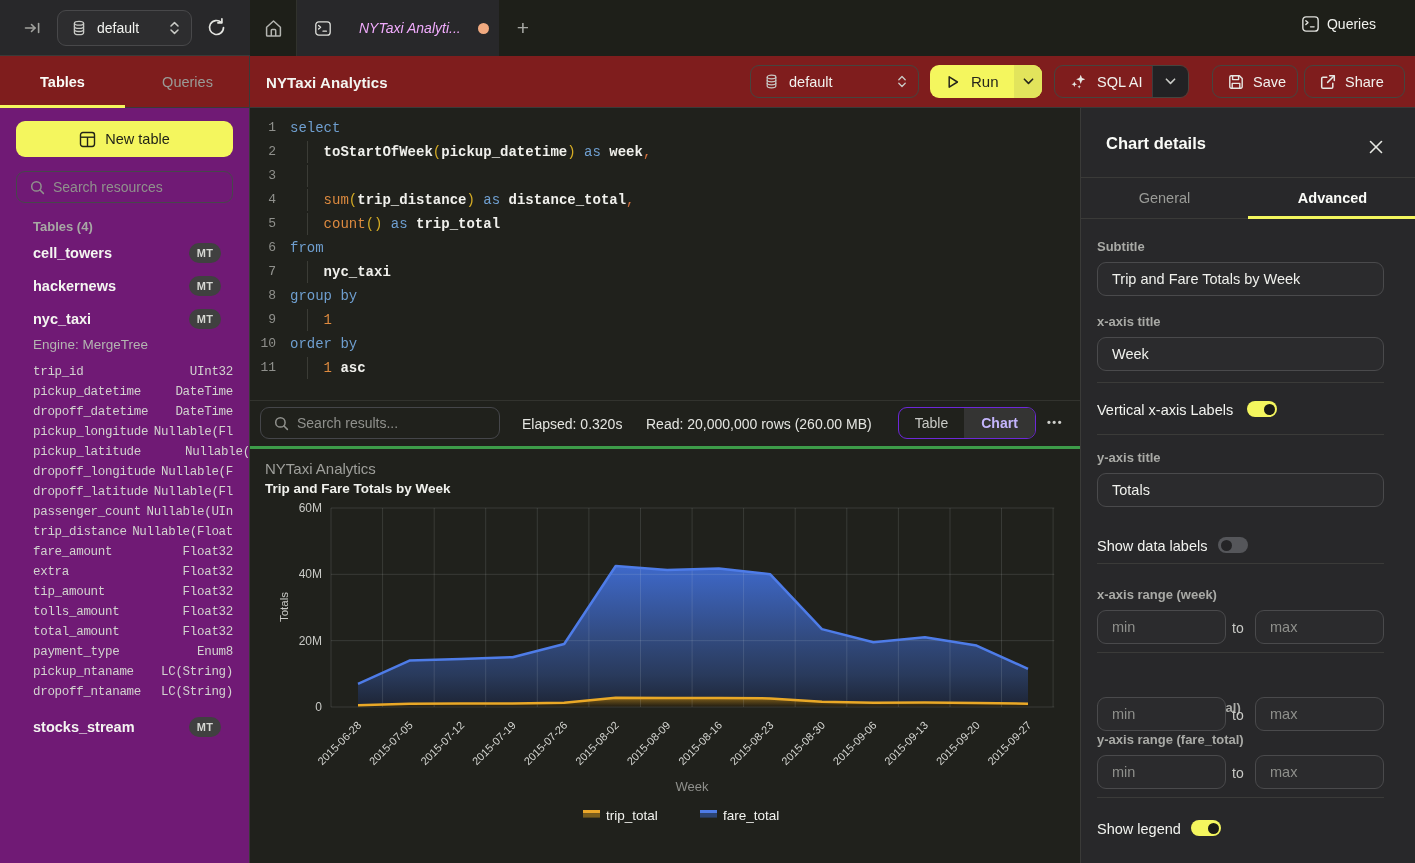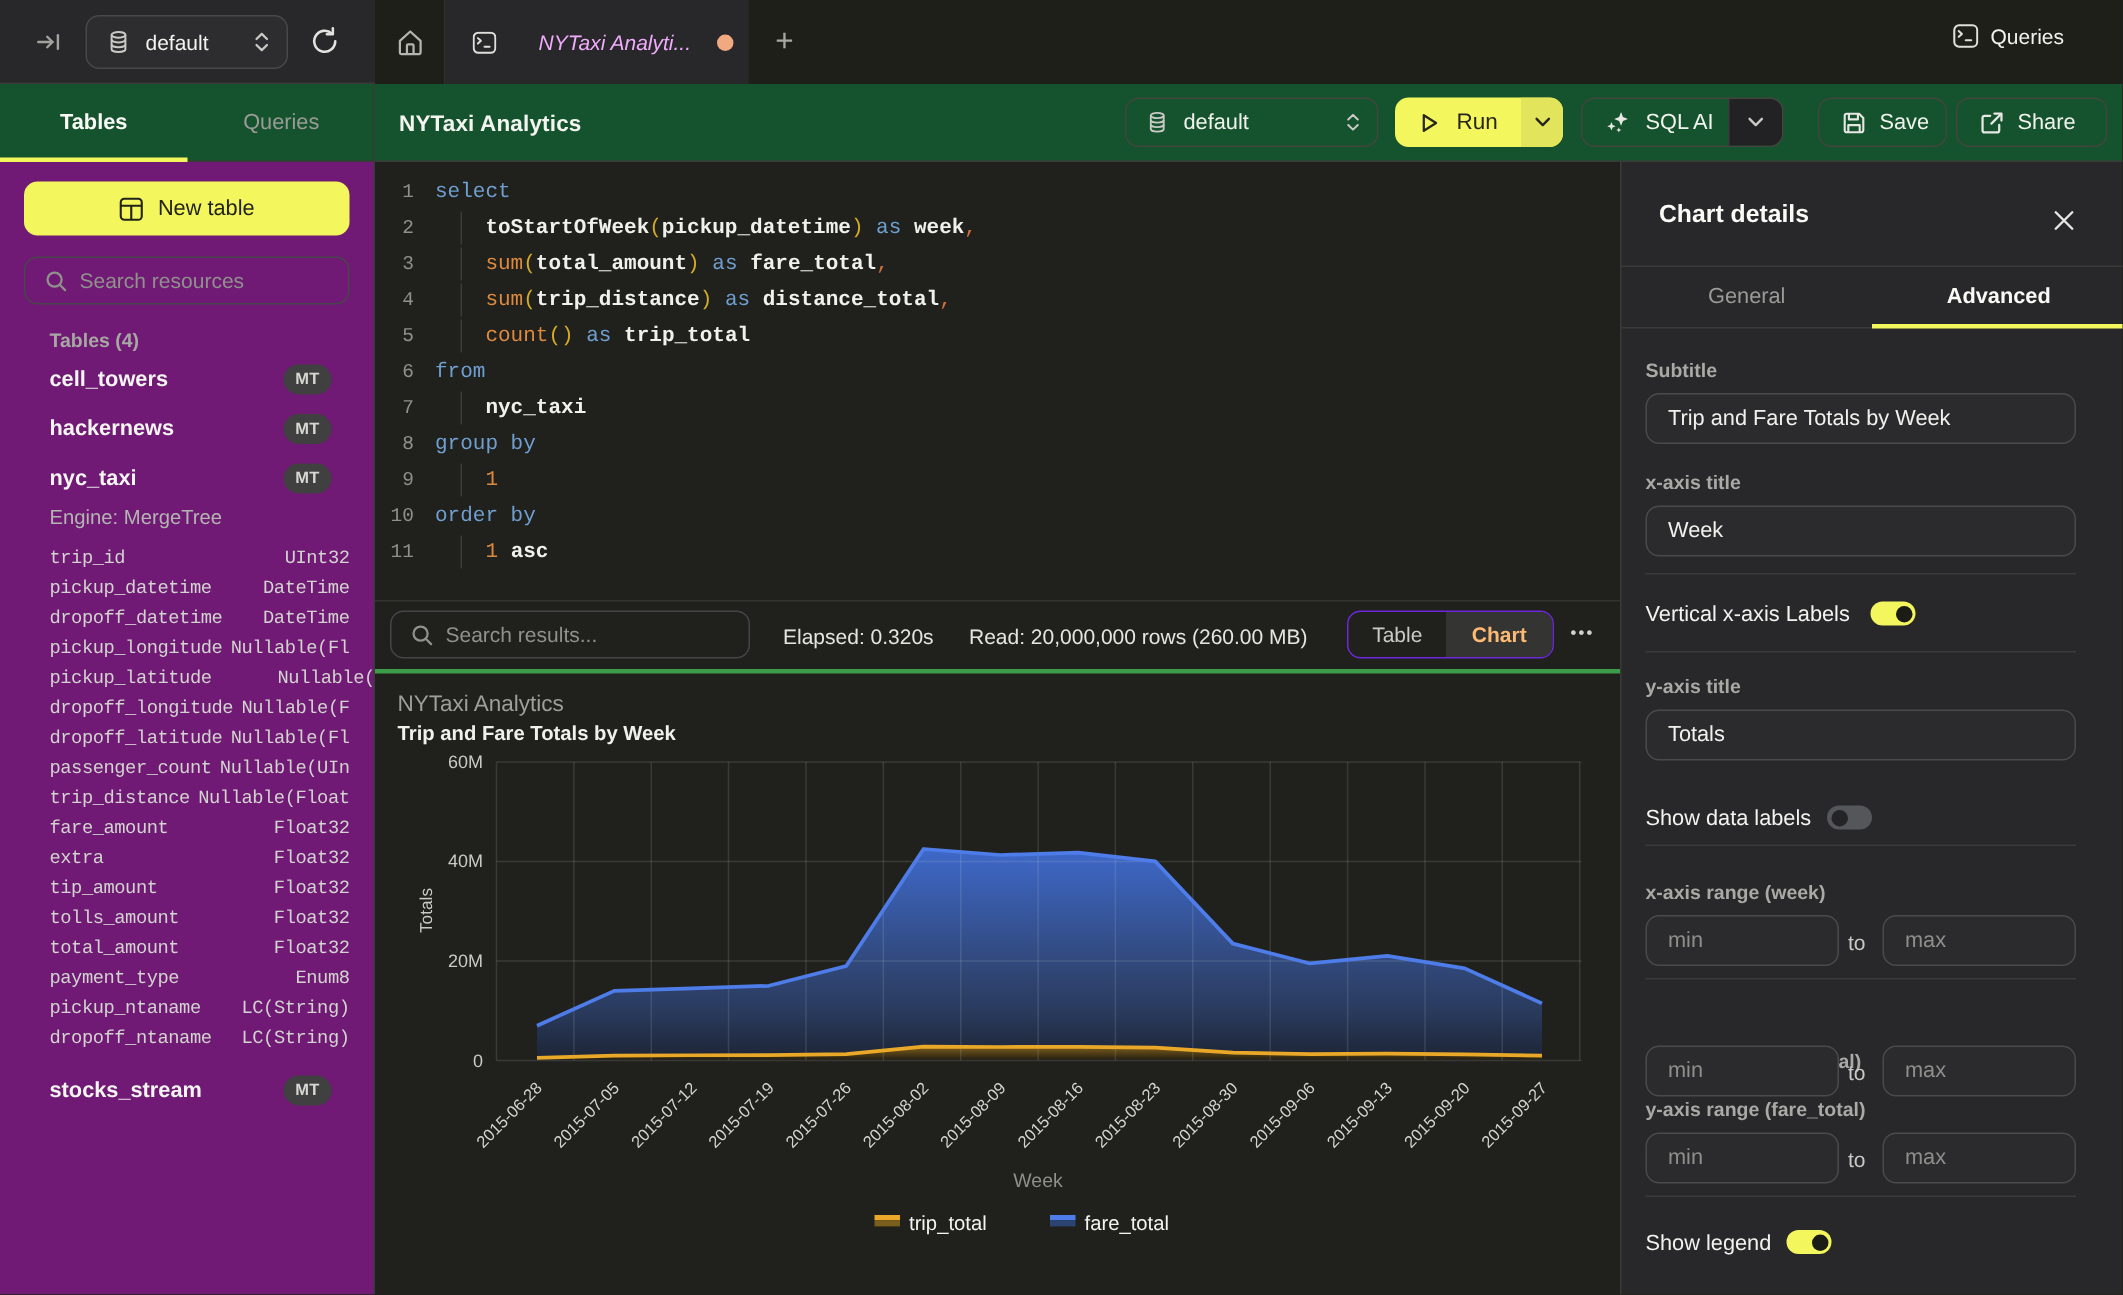--- a/index.html
+++ b/index.html
@@ -17,21 +17,21 @@
   #plusbtn { left:249px; top:0; width:48px; height:56px; color:#a7a8a4; font-size:21px; display:flex; align-items:center; justify-content:center; font-weight:400;}
   .tabtitle { color:#f0abfc; font-size:14px; margin-left:28px;font-style:italic; }
   .orangedot { width:11px; height:11px; border-radius:50%; background:#f1aa80; margin-left:17px; }
   #collapseicon { left:24px; top:20px; }
   #dbselect { left:57px; top:10px; width:135px; height:36px; border:1px solid #48484a; border-radius:9px; background:#2d2d2f; display:flex; align-items:center; }
   #dbselect .txt { color:#f2f3ef; font-size:14px; margin-left:10px; }
   #refresh { left:206px; top:17px; }
   #queriesbtn { right:39px; top:16px; display:flex; align-items:center; gap:8px; color:#f1f2ee; font-size:14px; }
 
   
-  #row2 { left:0; top:56px; width:1415px; height:52px; background:#14532d; border-bottom:1px solid #3a3a38; }
+  #row2 { left:0; top:56px; width:1415px; height:52px; background:#7f1d1d; border-bottom:1px solid #3a3a38; }
   #row2 .sbtabs { position:absolute; left:0; top:0; width:250px; height:52px; border-right:1px solid #3a3a38; }
   .sbtab { position:absolute; top:0; width:125px; height:52px; display:flex; align-items:center; justify-content:center; font-size:14.5px; }
   .sbtab.on { color:#fafbf7; font-weight:bold; }
   .sbtab.off { color:#9a9b97; }
   .yellowline { position:absolute; left:0; top:49px; width:125px; height:3px; background:#f4f65e; }
   #qtitle { left:266px; top:0; height:52px; display:flex; align-items:center; color:#f4f5f1; font-size:15px; font-weight:bold; letter-spacing:.1px;}
 
   .btn { position:absolute; top:9px; height:33px; border:1px solid #45453f; border-radius:9px; display:flex; align-items:center; color:#f1f2ee; font-size:14.5px; background:transparent; }
 
   
@@ -53,21 +53,21 @@
   .kw { color:#6f9fd0; }
   .fn { color:#dd8a3f; } .pa { color:#d4ab24; } .cm { color:#d1703c; }
   .id { color:#f0f0ec; font-weight:bold; }
   .guide { position:absolute; left:57px; top:1px; width:1px; height:22px; background:#3b3c36; }
 
   #resultsbar { position:absolute; left:0; top:292px; width:830px; height:46px; border-top:1px solid #32332e; }
   #ressearch { position:absolute; left:10px; top:6px; width:240px; height:32px; border:1px solid #45464a; border-radius:9px; display:flex; align-items:center; gap:8px; padding-left:13px; color:#90918d; font-size:14px; }
   .resinfo { position:absolute; top:0; height:46px; display:flex; align-items:center; color:#e4e5e1; font-size:14px; }
   #seg { position:absolute; left:648px; top:6px; width:138px; height:32px; border:1px solid #6d28d9; border-radius:9px; overflow:hidden; display:flex; }
   #seg .s1 { width:66px; display:flex; align-items:center; justify-content:center; color:#c9cac6; font-size:14px; }
-  #seg .s2 { width:72px; display:flex; align-items:center; justify-content:center; color:#fdba74; font-size:14px; font-weight:bold; background:#343433; }
+  #seg .s2 { width:72px; display:flex; align-items:center; justify-content:center; color:#c4b5fd; font-size:14px; font-weight:bold; background:#343433; }
   #dots { position:absolute; left:797px; top:15px; color:#cfd0cc; font-size:11px; letter-spacing:1.5px; font-weight:bold; }
   #greenline { position:absolute; left:0; top:338px; width:830px; height:3px; background:#3d9c49; }
   #chart { position:absolute; left:0; top:341px; width:830px; height:414px; }
 
   
   #rightpanel { left:1080px; top:108px; width:335px; height:755px; background:#28282a; border-left:1px solid #3a3a38; }
   .rp-h { position:absolute; left:25px; top:26px; color:#fafbf7; font-size:16.5px; font-weight:bold; }
   .divider { position:absolute; left:0; width:335px; height:1px; background:#3a3a38; }
   .divpad { position:absolute; left:16px; width:287px; height:1px; background:#3b3b39; }
   .rptab { position:absolute; top:69px; width:167px; height:42px; display:flex; align-items:center; justify-content:center; font-size:14.5px; }
@@ -257,21 +257,21 @@
     <div class="trow" style="top:609px;">
         <span>stocks_stream</span>
         <span class="mt">MT</span>
       </div>
   </div>
 
   <div id="main" class="abs">
     <div id="editor">
       <div class="cline" style="top:8px;"><span class="lnum">1</span><span class="code"><span class="kw">select</span></span></div>
       <div class="cline" style="top:32px;"><span class="guide"></span><span class="lnum">2</span><span class="code">    <span class="id">toStartOfWeek</span><span class="pa">(</span><span class="id">pickup_datetime</span><span class="pa">)</span> <span class="kw">as</span> <span class="id">week</span><span class="cm">,</span></span></div>
-      <div class="cline" style="top:56px;"><span class="guide"></span><span class="lnum">3</span><span class="code">    <span class="fn">sum</span><span class="pa">(</span><span class="id">total_amount</span><span class="pa">)</span> <span class="kw">as</span> <span class="id">fare_total</span><span class="cm">,</span></span></div>
+      <div class="cline" style="top:56px;"><span class="guide"></span><span class="lnum">3</span></div>
       <div class="cline" style="top:80px;"><span class="guide"></span><span class="lnum">4</span><span class="code">    <span class="fn">sum</span><span class="pa">(</span><span class="id">trip_distance</span><span class="pa">)</span> <span class="kw">as</span> <span class="id">distance_total</span><span class="cm">,</span></span></div>
       <div class="cline" style="top:104px;"><span class="guide"></span><span class="lnum">5</span><span class="code">    <span class="fn">count</span><span class="pa">()</span> <span class="kw">as</span> <span class="id">trip_total</span></span></div>
       <div class="cline" style="top:128px;"><span class="lnum">6</span><span class="code"><span class="kw">from</span></span></div>
       <div class="cline" style="top:152px;"><span class="guide"></span><span class="lnum">7</span><span class="code">    <span class="id">nyc_taxi</span></span></div>
       <div class="cline" style="top:176px;"><span class="lnum">8</span><span class="code"><span class="kw">group by</span></span></div>
       <div class="cline" style="top:200px;"><span class="guide"></span><span class="lnum">9</span><span class="code">    <span class="fn">1</span></span></div>
       <div class="cline" style="top:224px;"><span class="lnum">10</span><span class="code"><span class="kw">order by</span></span></div>
       <div class="cline" style="top:248px;"><span class="guide"></span><span class="lnum">11</span><span class="code">    <span class="fn">1</span> <span class="id">asc</span></span></div>
     </div>
     <div id="resultsbar">

